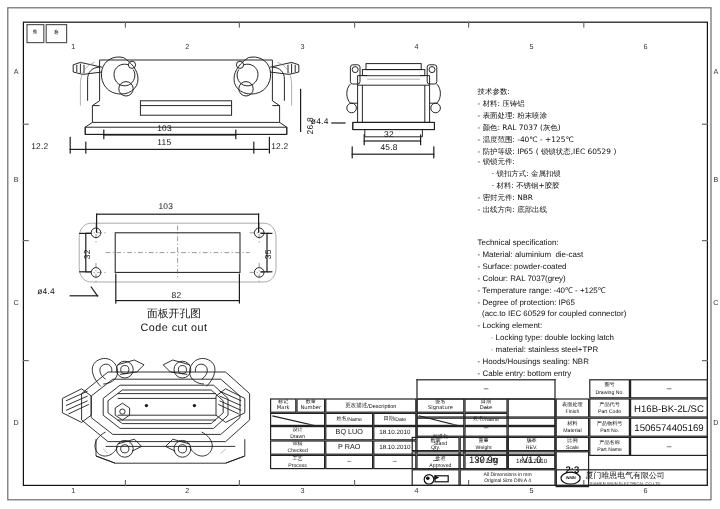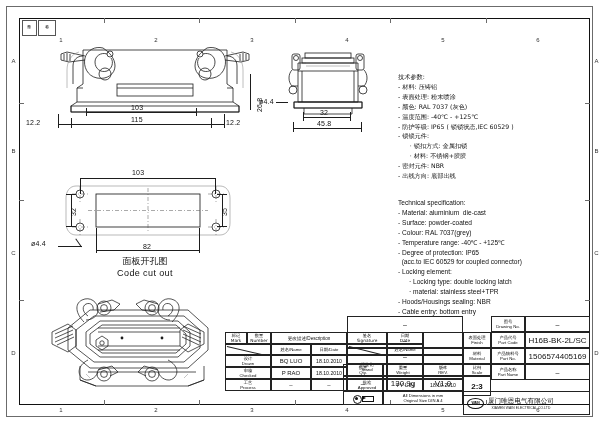--- a/index.html
+++ b/index.html
@@ -593,21 +593,21 @@
         <div class="tb-lbl" style="font-family:'Liberation Sans',sans-serif;">Weight</div>
       </div>
     </div>
     <div class="cell" style="left:118px;top:32px;width:40px;height:12px;">
       <div class="hdr2">
         <div class="tb-lbl">数量</div>
         <div class="tb-lbl" style="font-family:'Liberation Sans',sans-serif;">Qty.</div>
       </div>
     </div>
 
-    <div class="cell tb-val" style="left:238px;top:44px;width:28px;height:20px;font-size:8px;font-weight:bold;">
+    <div class="cell tb-val" style="left:238px;top:44px;width:28px;height:30px;font-size:8px;font-weight:bold;">
       <div class="ctrflex">
           <span>2:3</span>
         </div>
     </div>
     <div class="cell tb-val" style="left:198px;top:44px;width:40px;height:15px;font-size:8px;">
       <div class="ctrflex">
           <span>V1.0</span>
         </div>
     </div>
     <div class="cell tb-val" style="left:158px;top:44px;width:40px;height:15px;font-size:8px;">
@@ -629,21 +629,21 @@
             <div class="tz"></div>
         </div>
       </div>
     </div>
     <div class="cell" style="left:158px;top:59px;width:80px;height:14px;">
       <div style="display:flex;flex-direction:column;align-items:center;justify-content:center;height:100%;">
         <div style="font-size:4.2px;font-family:'Liberation Sans',sans-serif;">All Dimensions in mm</div>
         <div style="font-size:4.2px;font-family:'Liberation Sans',sans-serif;">Original Size DIN A 4</div>
       </div>
     </div>
-    <div class="cell" style="left:238px;top:59px;width:127px;height:24px;">
+    <div class="cell" style="left:238px;top:59px;width:127px;height:14px;">
       <div style="display:flex;align-items:center;height:100%;padding-left:3px;gap:4px;">
         <div class="logo-circ">
             <span>WAIN</span>
           </div>
         <div style="display:flex;flex-direction:column;align-items:center;">
           <div class="co-cn">厦门唯恩电气有限公司</div>
           <div class="co-en">XIAMEN WAIN ELECTRICAL CO.LTD</div>
         </div>
       </div>
     </div>

